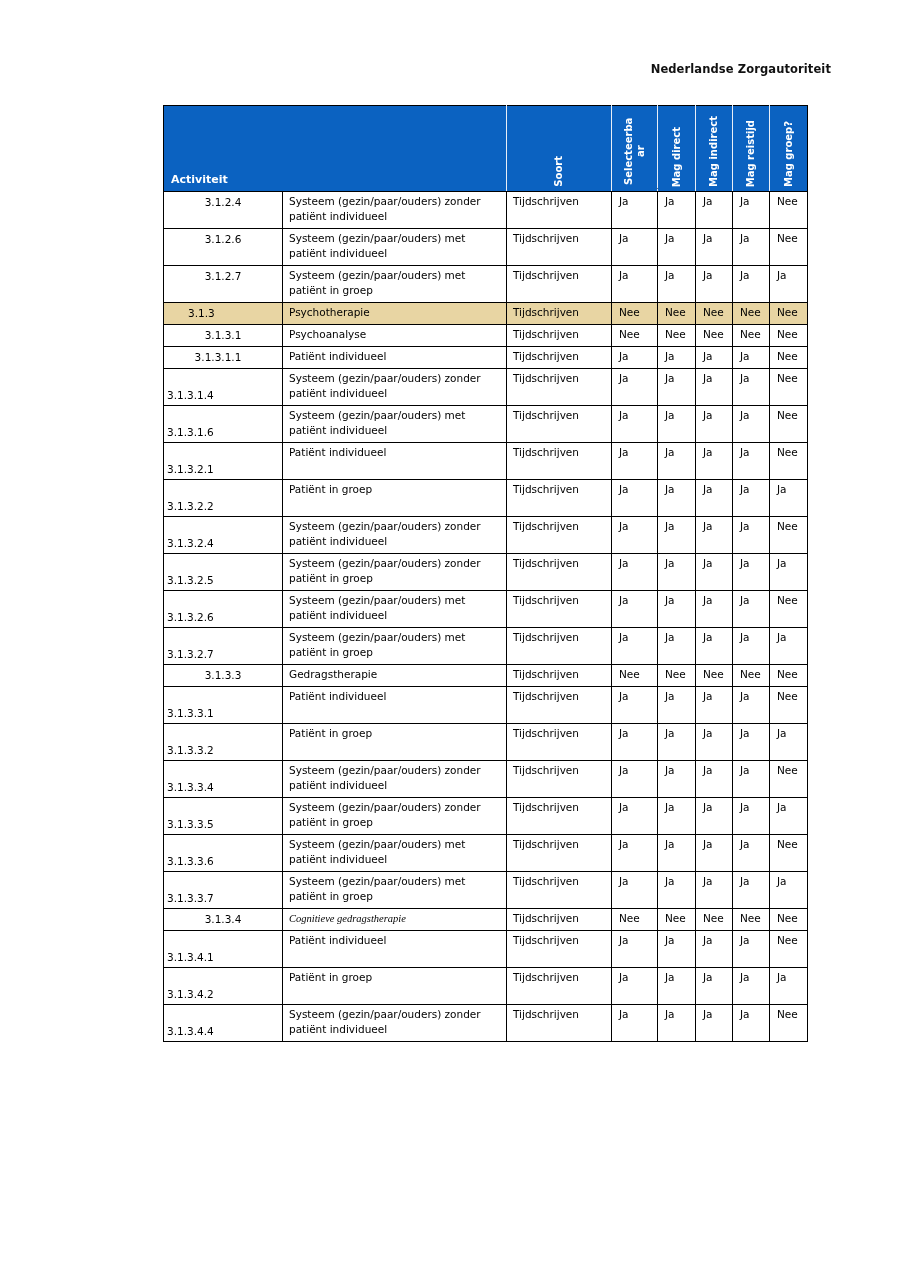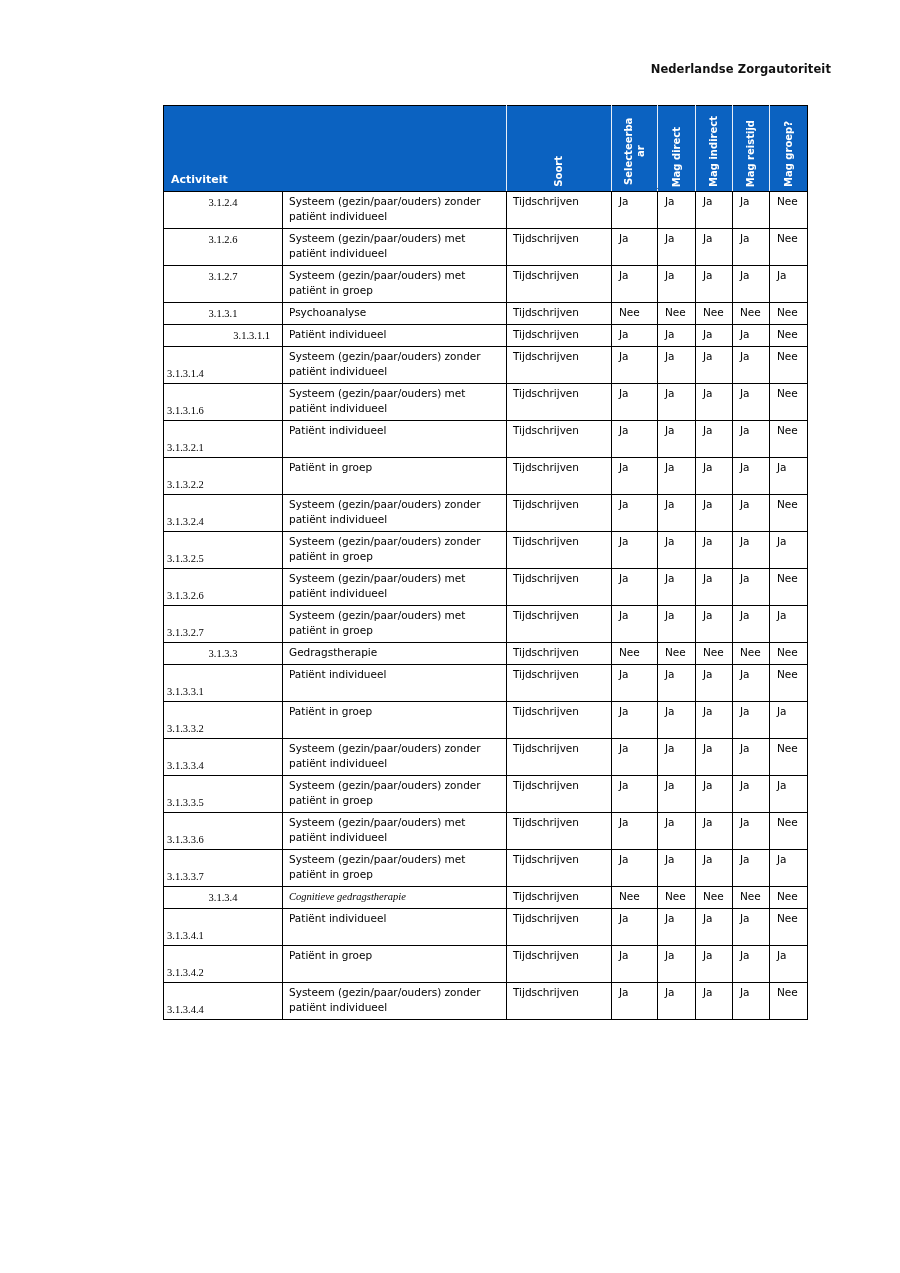--- a/index.html
+++ b/index.html
@@ -38,23 +38,23 @@
     white-space:nowrap;
   }
   .th-rot.wrap .rot {
     white-space:normal; max-height:72px; word-break:break-all; line-height:12px;
   }
   .doc-table td {
     border:1px solid #000; vertical-align:top;
     font-size:10.5px; line-height:15px; background:#fff;
     overflow:hidden;
   }
-  .code-cell { text-align:center; padding:3px 2px 0 2px;font-family:Liberation Serif, serif; }
+  .code-cell { text-align:center; padding:3px 2px 0 2px; }
   .code-cell.align-left        { text-align:left;  padding:3px 2px 0 24px; }
-  .code-cell.align-right       { text-align:right; padding:3px 12px 0 2px; }
+  .code-cell.align-right       { padding:3px 12px 0 2px; }
   .code-cell.align-bottom-left { text-align:left;  vertical-align:bottom; padding:0 2px 2px 3px;margin-left:16px; }
   .desc-cell  { text-align:left; padding:2px 5px 2px 6px;margin-left:48px; }
   .soort-cell { text-align:left; padding:2px 5px 2px 6px; }
   .value-cell { text-align:left; padding:2px 2px 0 7px; }
   .tan, tr.hl-row td { background:var(--section-bg,#E8D5A3); }
   .italic { font-style:italic;font-family:Liberation Serif, serif; }
 </style>
 </head>
 <body>
 
@@ -124,20 +124,30 @@
         <tr style="height: 37px;">
           <td class="code-cell align-center">3.1.2.7</td>
           <td class="desc-cell">Systeem (gezin/paar/ouders) met patiënt in groep</td>
           <td class="soort-cell">Tijdschrijven</td>
           <td class="value-cell">Ja</td>
           <td class="value-cell">Ja</td>
           <td class="value-cell">Ja</td>
           <td class="value-cell">Ja</td>
           <td class="value-cell">Ja</td>
         </tr>
+        <tr class="hl-row" style="height: 22px;">
+          <td class="code-cell align-left">3.1.3</td>
+          <td class="desc-cell">Psychotherapie</td>
+          <td class="soort-cell">Tijdschrijven</td>
+          <td class="value-cell">Nee</td>
+          <td class="value-cell">Nee</td>
+          <td class="value-cell">Nee</td>
+          <td class="value-cell">Nee</td>
+          <td class="value-cell">Nee</td>
+        </tr>
         <tr style="height: 22px;">
           <td class="code-cell align-center">3.1.3.1</td>
           <td class="desc-cell tan">Psychoanalyse</td>
           <td class="soort-cell">Tijdschrijven</td>
           <td class="value-cell">Nee</td>
           <td class="value-cell">Nee</td>
           <td class="value-cell">Nee</td>
           <td class="value-cell">Nee</td>
           <td class="value-cell">Nee</td>
         </tr>

